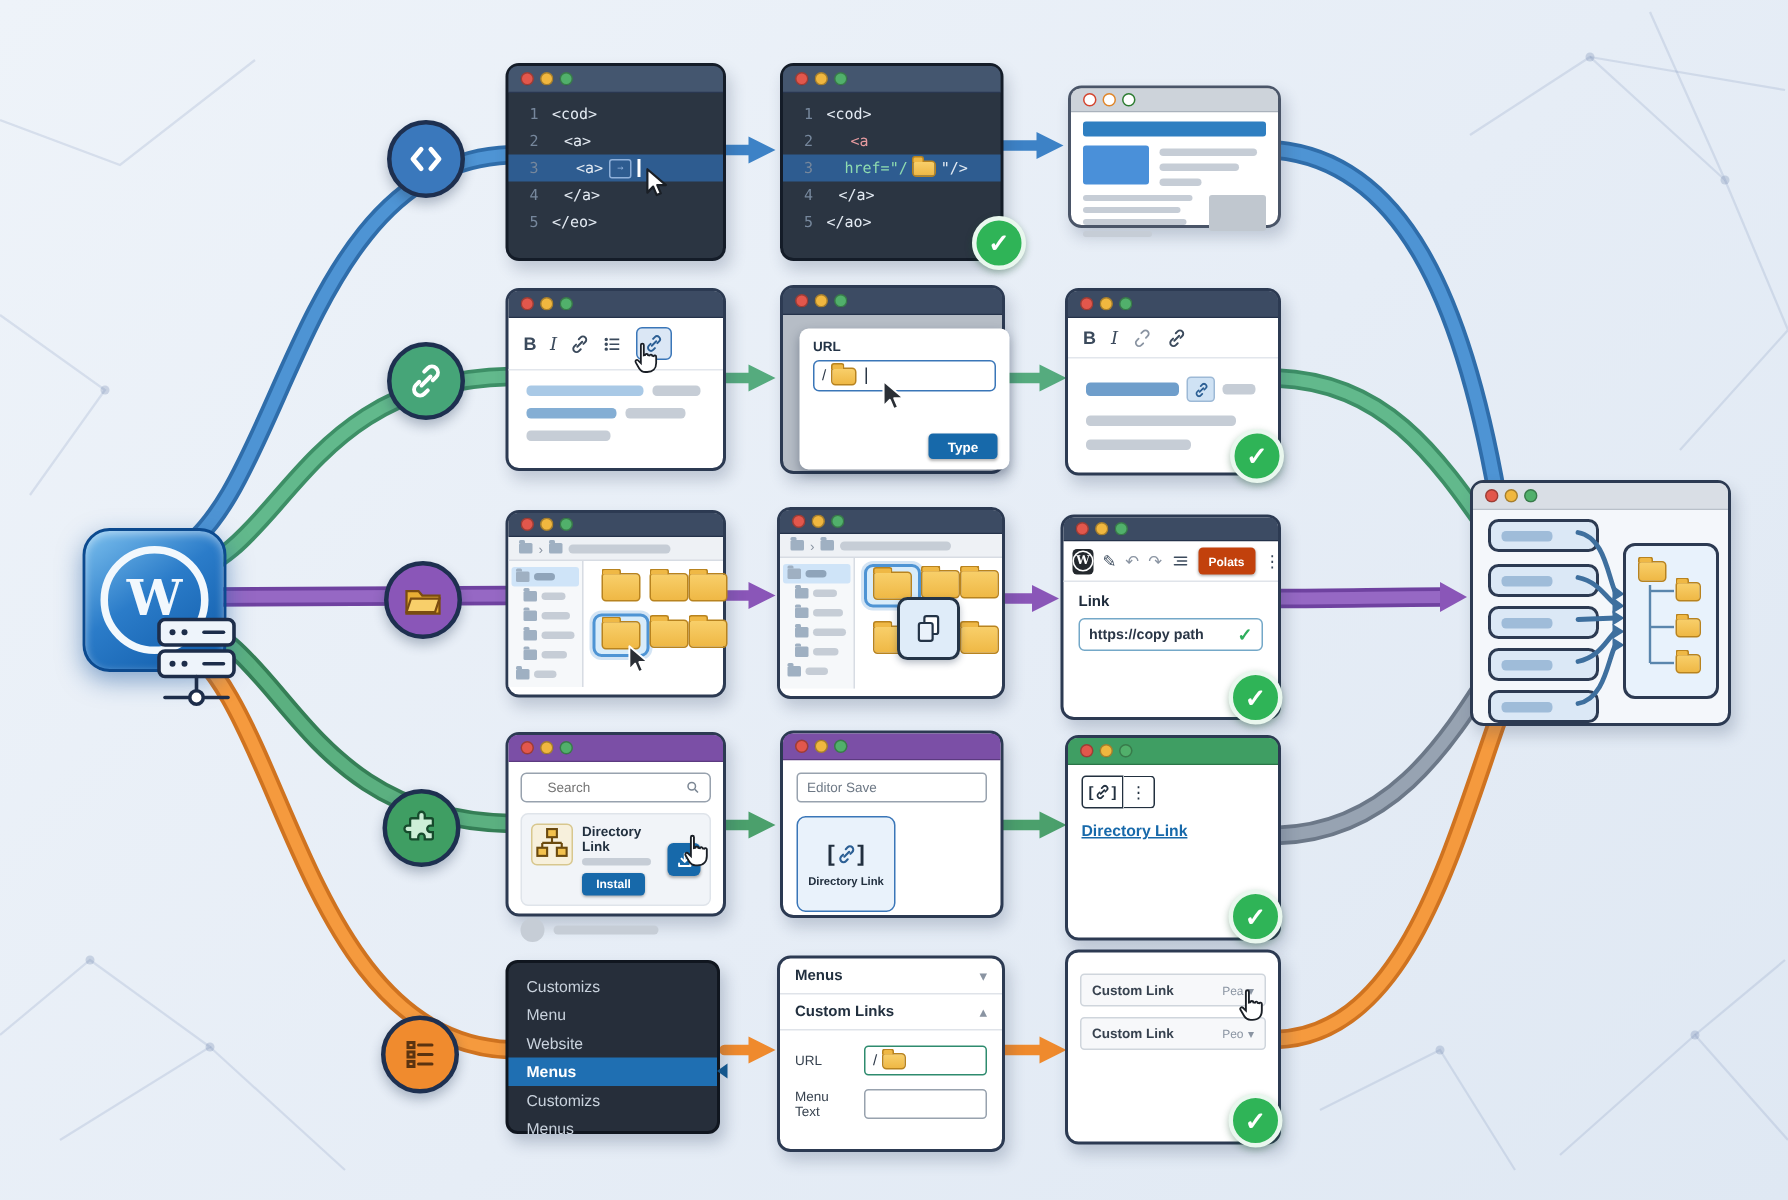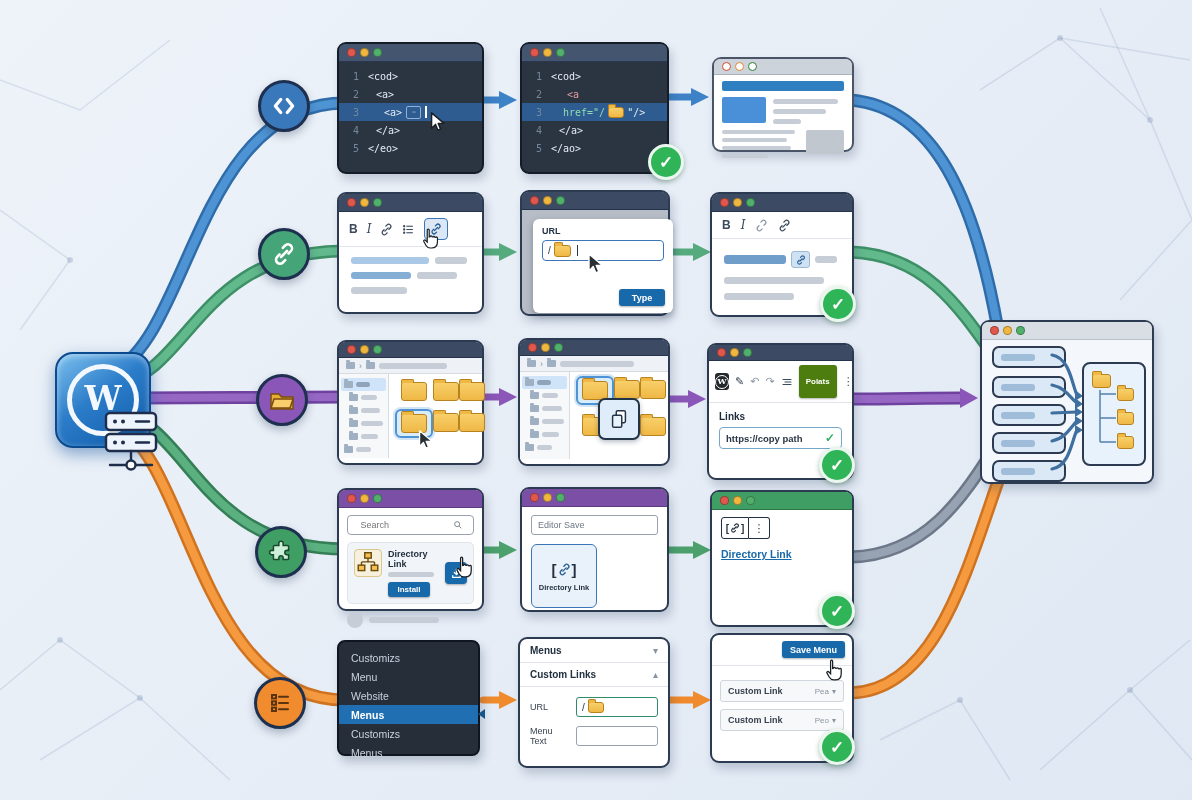--- a/index.html
+++ b/index.html
@@ -513,45 +513,45 @@
       <span class="toolbtn" style="font-size:11px;">✎</span>
       <span class="toolbtn" style="color:#8a94a2;font-size:11px;">↶</span>
       <span class="toolbtn" style="color:#8a94a2;font-size:11px;">↷</span>
       <span class="toolbtn">
           <svg width="12" height="12" viewBox="0 0 24 24" stroke="#3b4a5c" stroke-width="2.2" fill="none" stroke-linecap="round">
             <line x1="4" y1="7" x2="20" y2="7"></line>
             <line x1="8" y1="12" x2="20" y2="12"></line>
             <line x1="4" y1="17" x2="20" y2="17"></line>
           </svg>
         </span>
-      <span class="bluebtn" style="height:33px;padding:0 7px;font-size:8px;background:#4d7c0f;">
+      <span class="bluebtn" style="height:18px;padding:0 7px;font-size:8px;background:#c2410c;">
           <span>Polats</span>
         </span>
       <span class="toolbtn" style="font-size:11px;color:#3b4a5c;">⋮</span>
     </div>
     <div style="padding:8px 10px;">
-      <div style="font-size:10px;font-weight:bold;color:#1d2a3a;">Links</div>
+      <div style="font-size:10px;font-weight:bold;color:#1d2a3a;">Link</div>
       <div class="input" style="margin-top:5px;height:20px;border:1.5px solid #74a8c8;border-radius:4px;padding:0 6px;justify-content:space-between;">
         <span style="font-size:9.5px;font-weight:bold;color:#2a3646;">https://copy path</span>
         <span style="color:#2fae5d;font-size:12px;font-weight:bold;">✓</span>
       </div>
     </div>
     <div class="check" style="left:110px;top:102px;">
         <span>✓</span>
       </div>
   </div>
 
   <div class="win" style="left:337px;top:488px;width:143px;height:119px;">
     <div class="tbar" style="background:#7b4fa6;border-bottom:1px solid #5c3a80;">
       <span class="dot r"></span>
         <span class="dot y"></span>
         <span class="dot g"></span>
     </div>
     <div style="padding:7px 8px 0;">
-      <div class="input" style="height:18px;border-radius:4px;padding:0 6px;justify-content:center;">
+      <div class="input" style="height:18px;border-radius:4px;padding:0 6px;justify-content:flex-end;">
         <input style="border: none; outline: none; width: 90px; font-size: 9px; color: rgb(109, 120, 133); background: transparent; font-family: &quot;Liberation Sans&quot;, sans-serif;" placeholder="Search">
         <svg width="10" height="10" viewBox="0 0 24 24" fill="none" stroke="#7c8794" stroke-width="2.4">
             <circle cx="10" cy="10" r="6"></circle>
             <line x1="15" y1="15" x2="20" y2="20"></line>
           </svg>
       </div>
       <div style="margin-top:7px;background:#f1f4f8;border:1px solid #dfe4ea;border-radius:5px;padding:6px;display:flex;gap:6px;">
         <svg width="26" height="26" viewBox="0 0 24 24" style="background:#f7f0dc;border:1px solid #d8c78e;border-radius:4px;flex:none;">
           <g stroke="#6b4a0e" stroke-width="1.3" fill="#f2c14e">
               <rect x="9" y="2.5" width="6" height="5"></rect>
@@ -677,25 +677,20 @@
         </div>
       </div>
       <div style="display:flex;align-items:center;gap:8px;margin-top:9px;">
         <span style="font-size:9px;color:#37424f;width:38px;">Menu Text</span>
         <div class="input" style="flex:1;height:18px;"></div>
       </div>
     </div>
   </div>
 
   <div class="win" style="left:710px;top:633px;width:140px;height:126px;">
-    <div style="height:30px;border-bottom:1px solid #e2e6ec;position:relative;">
-      <div class="bluebtn" style="position:absolute;right:7px;top:6px;height:17px;padding:0 8px;font-size:9px;">
-          <span>Save Menu</span>
-        </div>
-    </div>
     <div style="padding:14px 8px 0;display:flex;flex-direction:column;gap:7px;">
       <div style="height:20px;background:#f7f8fa;border:1.2px solid #cfd5dc;border-radius:3px;display:flex;align-items:center;justify-content:space-between;padding:0 7px;">
         <span style="font-size:9px;font-weight:bold;color:#37424f;">Custom Link</span>
         <span style="font-size:8px;color:#8a94a2;display:flex;gap:3px;align-items:center;">
             <span>Pea</span>
             <span>▾</span>
           </span>
       </div>
       <div style="height:20px;background:#f7f8fa;border:1.2px solid #cfd5dc;border-radius:3px;display:flex;align-items:center;justify-content:space-between;padding:0 7px;">
         <span style="font-size:9px;font-weight:bold;color:#37424f;">Custom Link</span>

